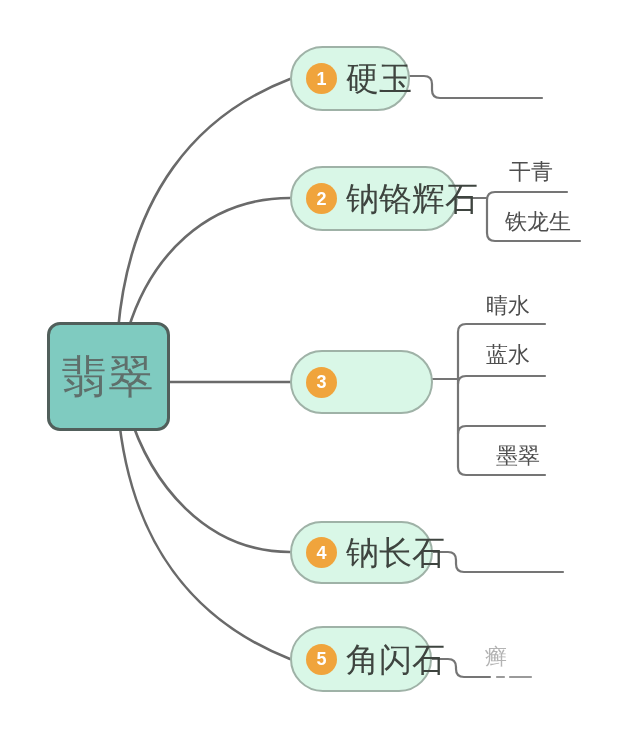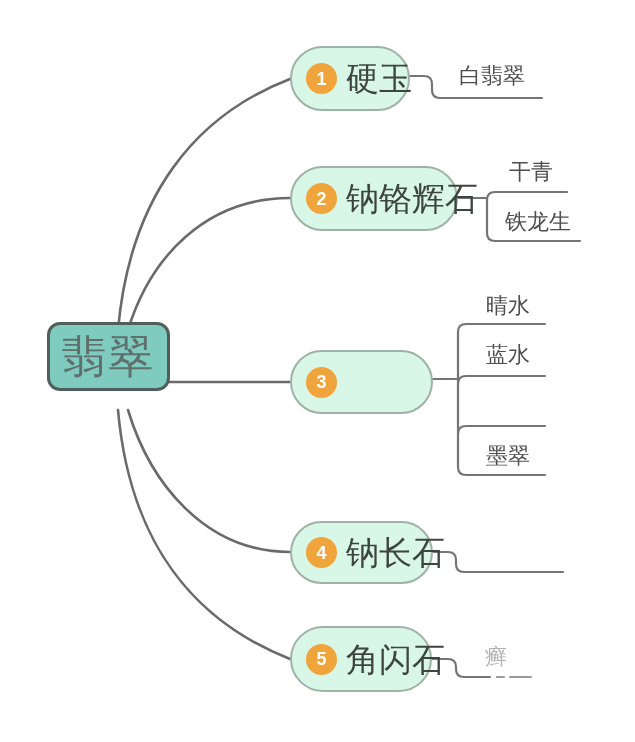--- a/index.html
+++ b/index.html
@@ -10,21 +10,21 @@
     overflow:hidden;
     font-family:"Liberation Sans","DejaVu Sans",sans-serif;
   }
   #edges{position:absolute;left:0;top:0;width:635px;height:742px;}
   #edges path{fill:none;stroke-linecap:round;}
   .main-edge{stroke:#6a6a6a;stroke-width:2.6;}
   .child-edge{stroke:#757575;stroke-width:2.2;}
   .faded-edge{stroke:#9a9a9a;stroke-width:2.2;}
 
   .root-topic{
-    position:absolute;left:47px;top:322px;width:123px;height:69px;
+    position:absolute;left:47px;top:322px;width:123px;height:109px;
     background:#7fcbc0;
     border:3px solid #515f5b;
     border-radius:13px;
     box-sizing:border-box;
     display:flex;align-items:center;justify-content:center;
     cursor:pointer;
   }
   .root-topic .root-label{
     font-size:45px;color:#5f6f6b;letter-spacing:2px;line-height:1;
   }
@@ -108,25 +108,24 @@
   <div class="topic" style="left:290px;top:521px;width:143px;height:63px;">
     <span class="badge">4</span>
     <span class="topic-label">钠长石</span>
   </div>
 
   <div class="topic" style="left:290px;top:626px;width:142px;height:66px;">
     <span class="badge">5</span>
     <span class="topic-label">角闪石</span>
   </div>
 
-  <div class="leaf" style="left:422px;top:64px;">白翡翠</div>
 
   <div class="leaf" style="left:461px;top:160px;">干青</div>
   <div class="leaf" style="left:468px;top:210px;">铁龙生</div>
 
   <div class="leaf" style="left:438px;top:343px;">蓝水</div>
   <div class="leaf" style="left:438px;top:294px;">晴水</div>
-  <div class="leaf" style="left:438px;top:444px;">墨翠</div>
+  <div class="leaf" style="left:448px;top:444px;">墨翠</div>
 
 
   <div class="leaf faded" style="left:426px;top:645px;">癣</div>
 
 </div>
 
 </body></html>

